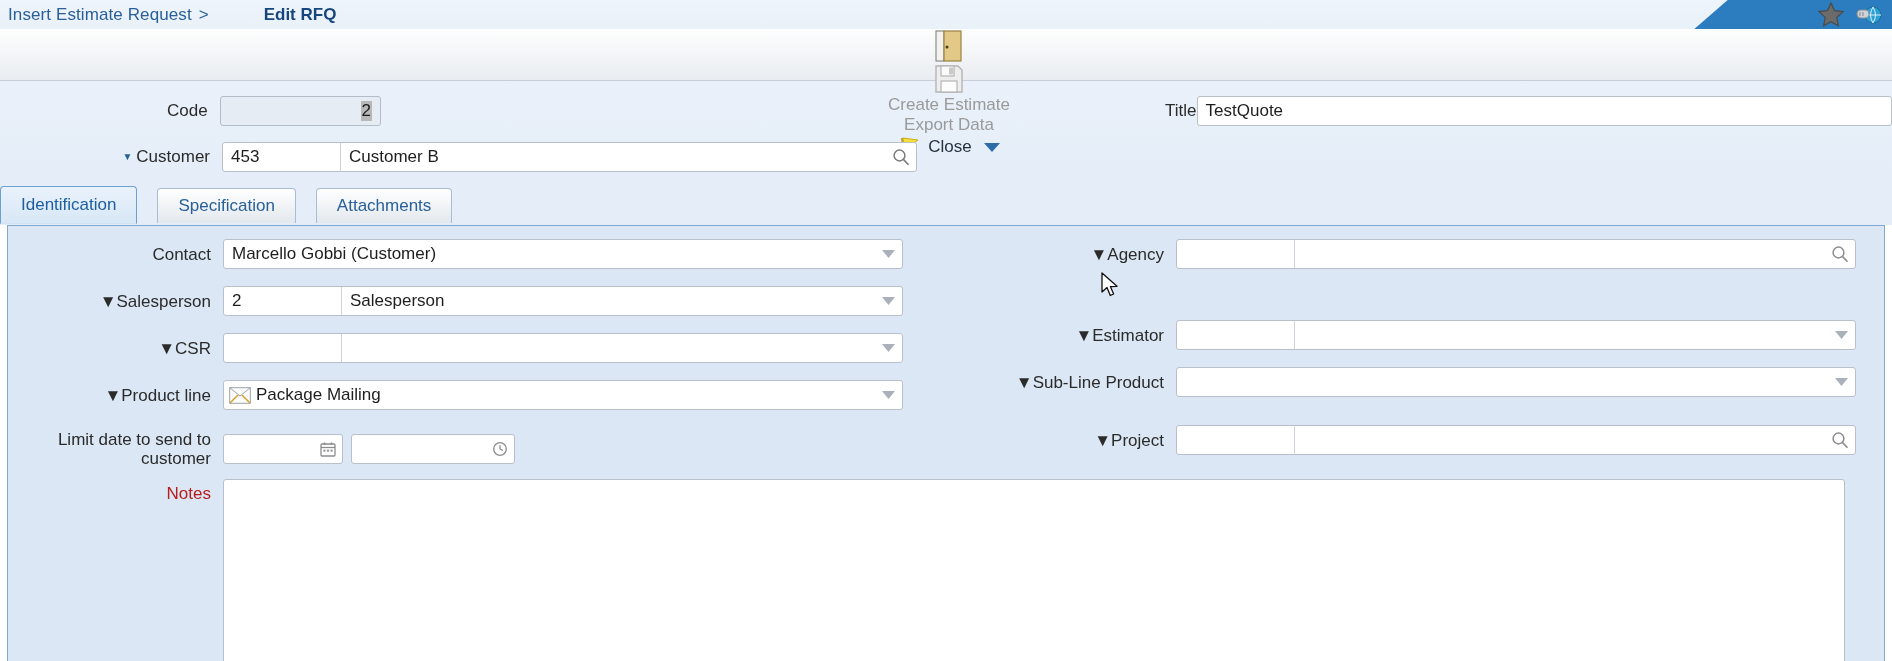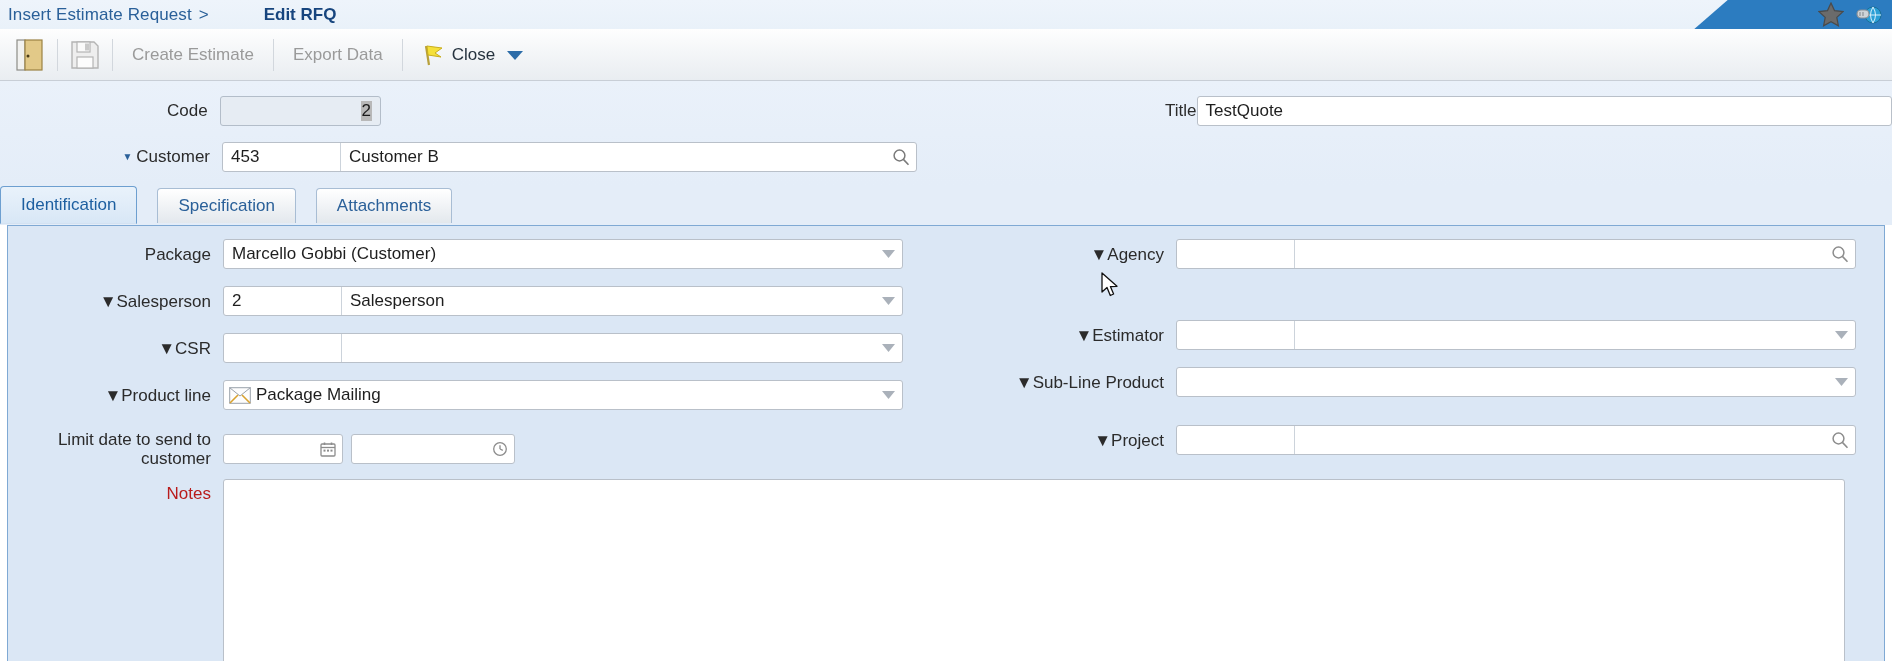--- a/index.html
+++ b/index.html
@@ -54,20 +54,21 @@
 
   
   .toolbar {
     height: 52px;
     background: linear-gradient(to bottom, #fefefe 0%, #f4f6f8 45%, #e9edf1 100%);
     border-bottom: 1px solid #c8ced6;
     display: flex;
     align-items: center;
     padding-left: 6px;
     gap: 0px;
+    flex-direction: column;
   }
   .tb-btn {
     display: flex;
     align-items: center;
     gap: 8px;
     height: 44px;
     padding: 0 16px;
     font-size: 17px;
     color: #9a9a9a;
     cursor: default;
@@ -363,21 +364,21 @@
   <div class="tab">Specification</div>
   <div class="tab">Attachments</div>
 </div>
 
 <div class="panel">
   <div class="panel-inner">
 
     <div class="col">
 
       <div class="frow">
-        <div class="flabel">Package</div>
+        <div class="flabel">Contact</div>
         <div class="fctl">
           <div class="fld">
             <div class="seg-full">Marcello Gobbi (Customer)</div>
             <div class="drop-ico">
               <svg width="13" height="8" viewBox="0 0 13 8">
                   <polygon points="0,0 13,0 6.5,8" fill="#aab1ba"></polygon>
                 </svg>
             </div>
           </div>
         </div>

